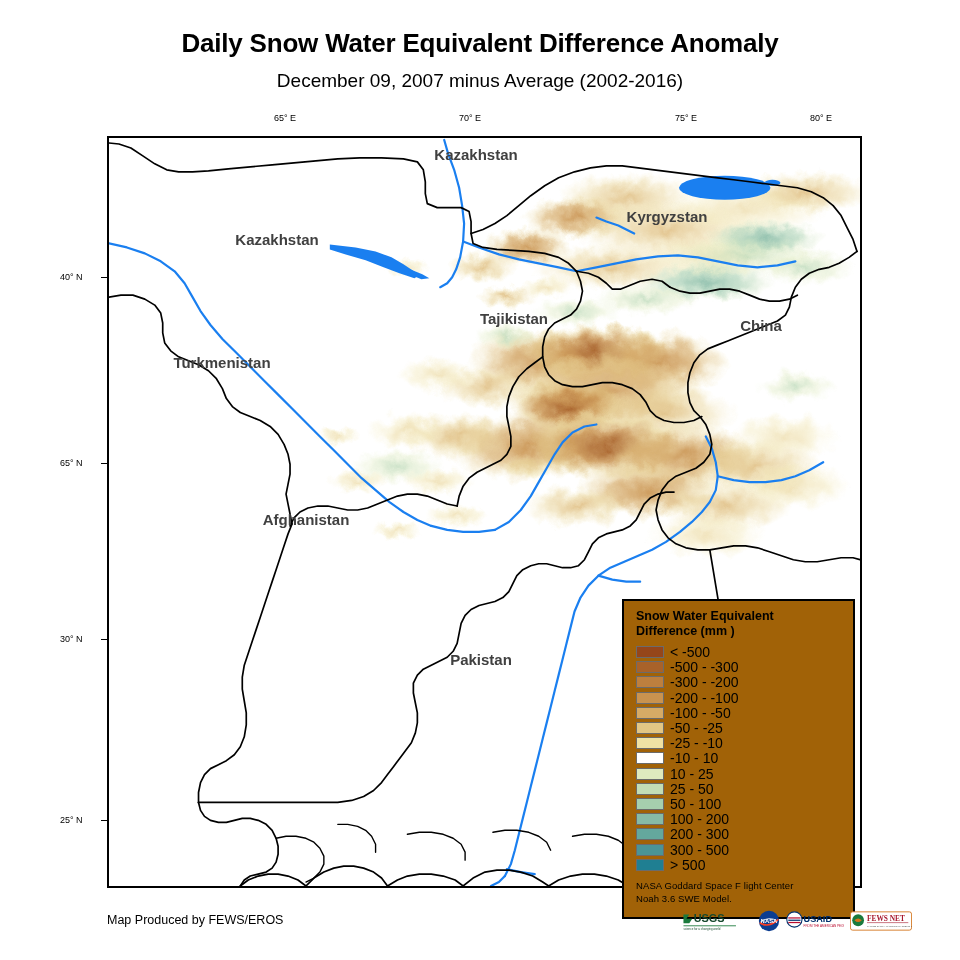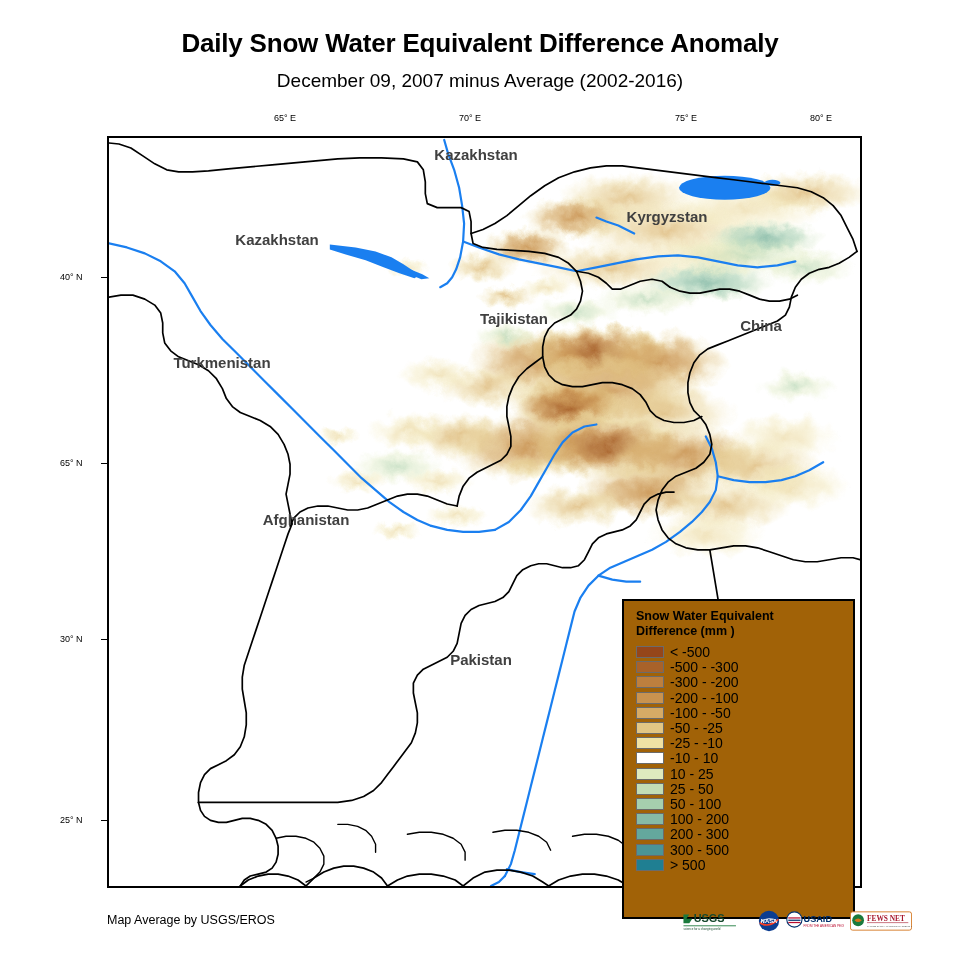--- a/index.html
+++ b/index.html
@@ -505,23 +505,27 @@
         </div>
         <div class="legend-row">
           <span class="legend-swatch" style="background: rgb(74, 148, 150);"></span>
           <span class="legend-label">300 - 500</span>
         </div>
         <div class="legend-row">
           <span class="legend-swatch" style="background: rgb(31, 127, 146);"></span>
           <span class="legend-label">&gt; 500</span>
         </div>
       </div>
+    <div class="legend-credit">
+      <div>NASA Goddard Space F light Center</div>
+      <div>Noah 3.6 SWE  Model.</div>
+    </div>
   </div>
 
-  <div class="footer-credit">Map Average by USGS/EROS</div>
+  <div class="footer-credit">Map Produced by FEWS/EROS</div>
 
   <div id="logo-strip">
 
     <svg class="logo" viewBox="0 0 96 26" width="70" height="22">
       <polygon points="2,4 10,4 6,10 14,10 10,16 2,16" fill="#1a7a3c"></polygon>
       <text x="16" y="15" font-family="Liberation Sans, sans-serif" font-size="15" font-weight="bold" fill="#17492e">USGS</text>
       <rect x="2" y="19" width="72" height="1.2" fill="#1a7a3c"></rect>
       <text x="2" y="25" font-family="Liberation Sans, sans-serif" font-size="4" fill="#17492e">science for a changing world</text>
     </svg>
 

